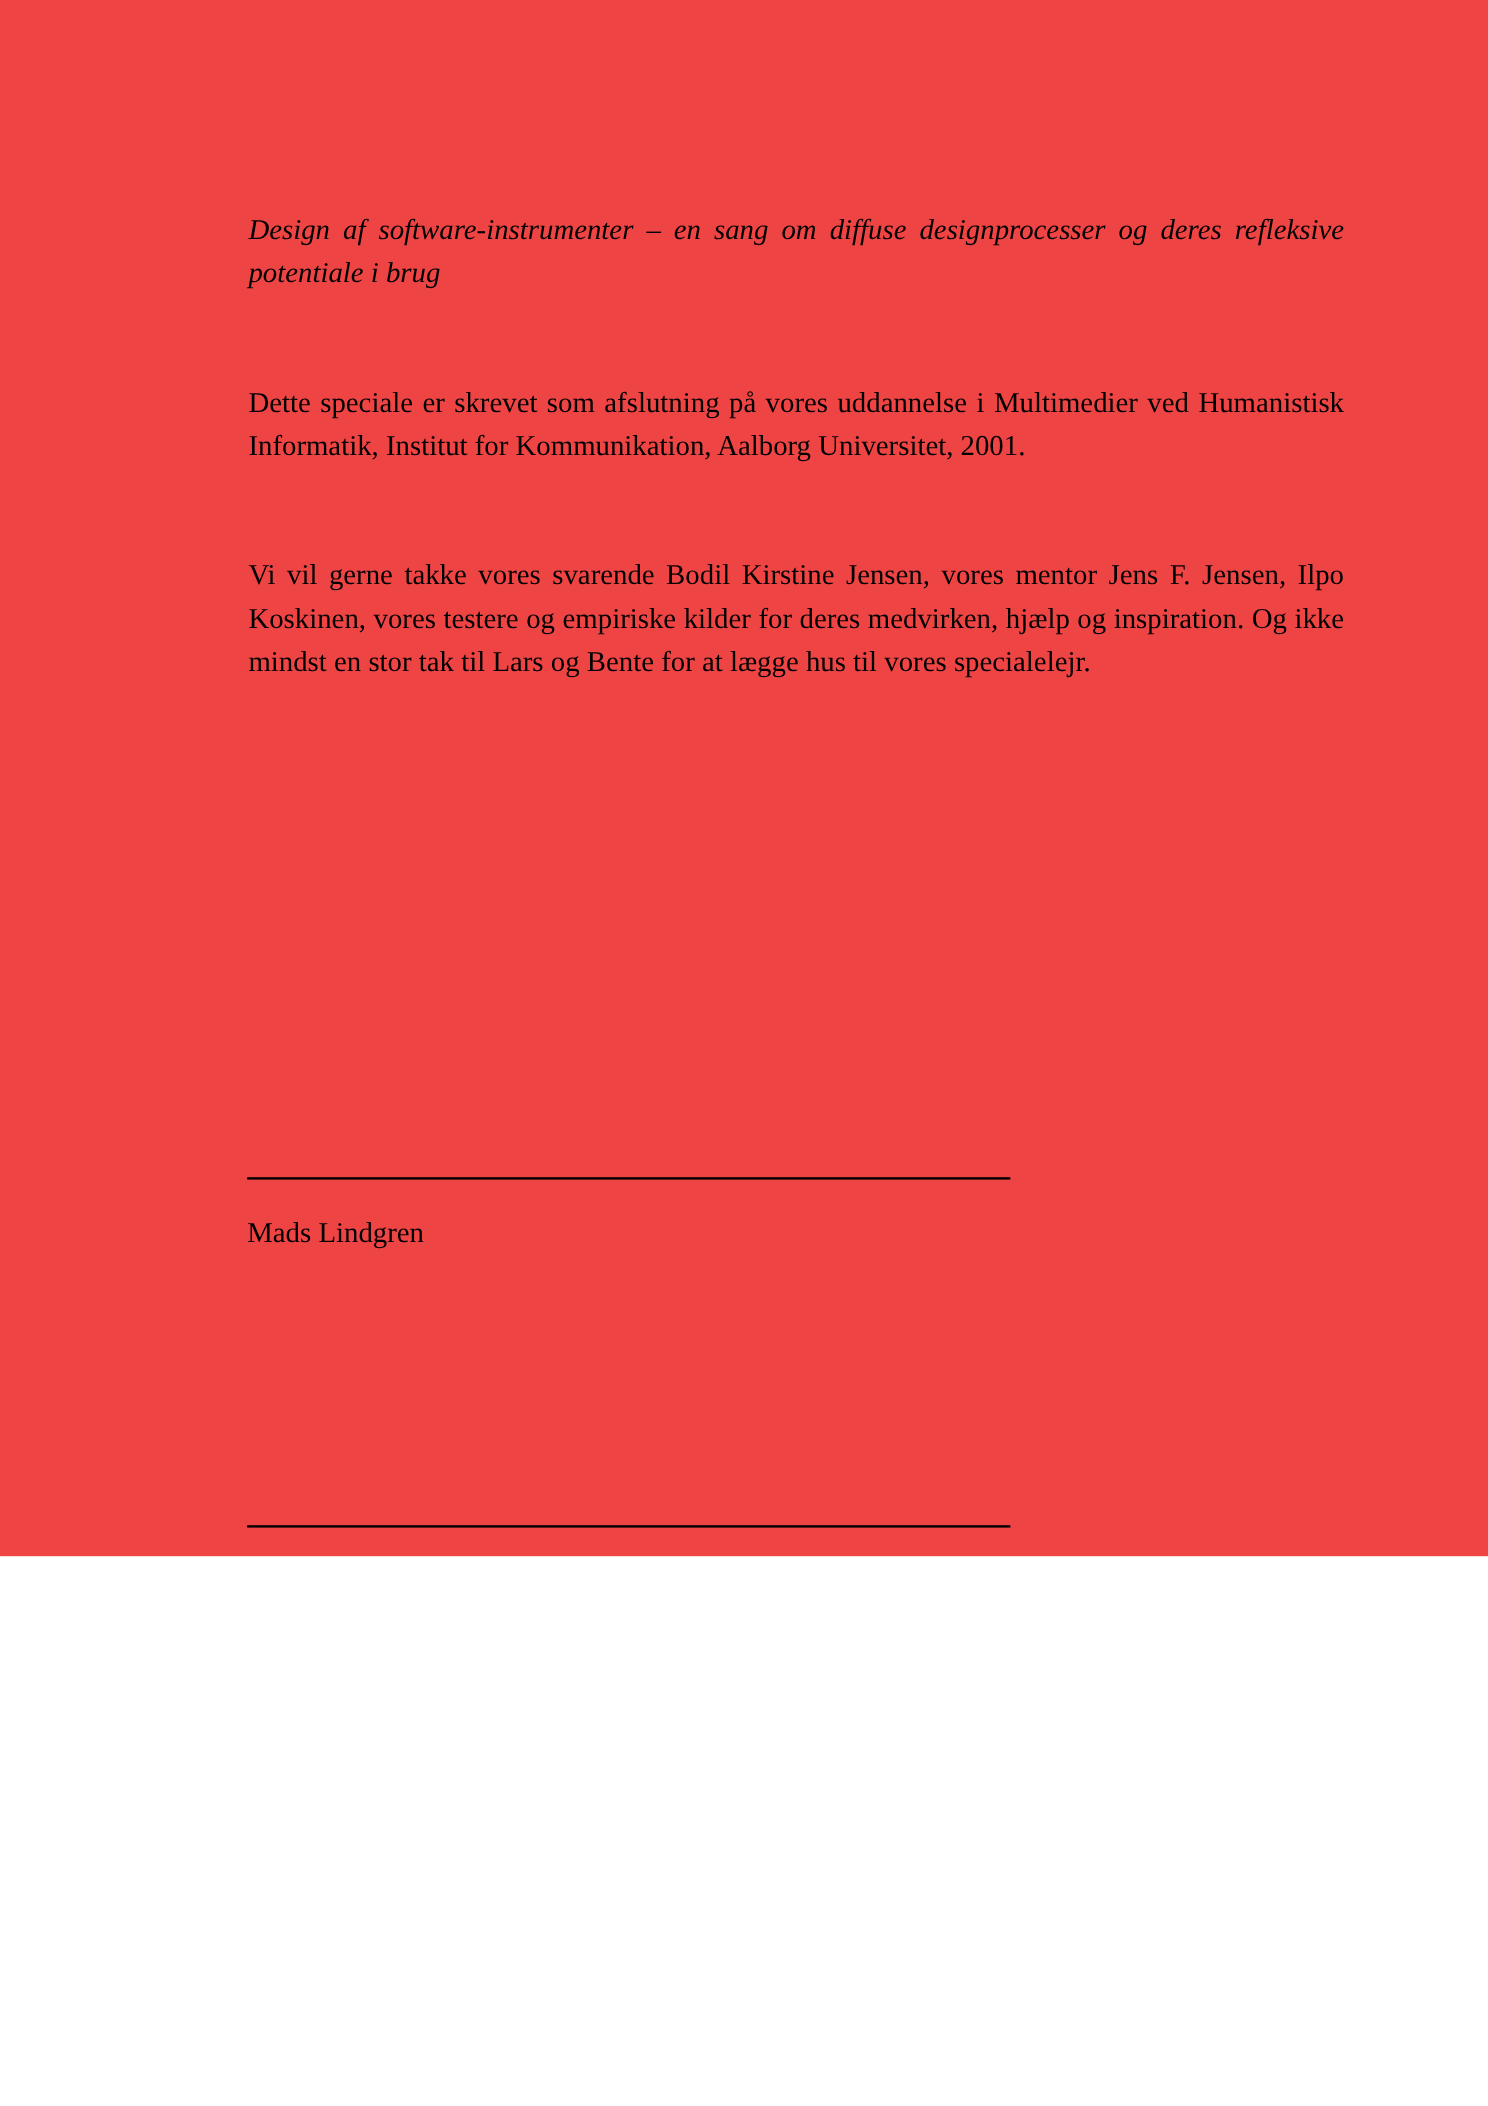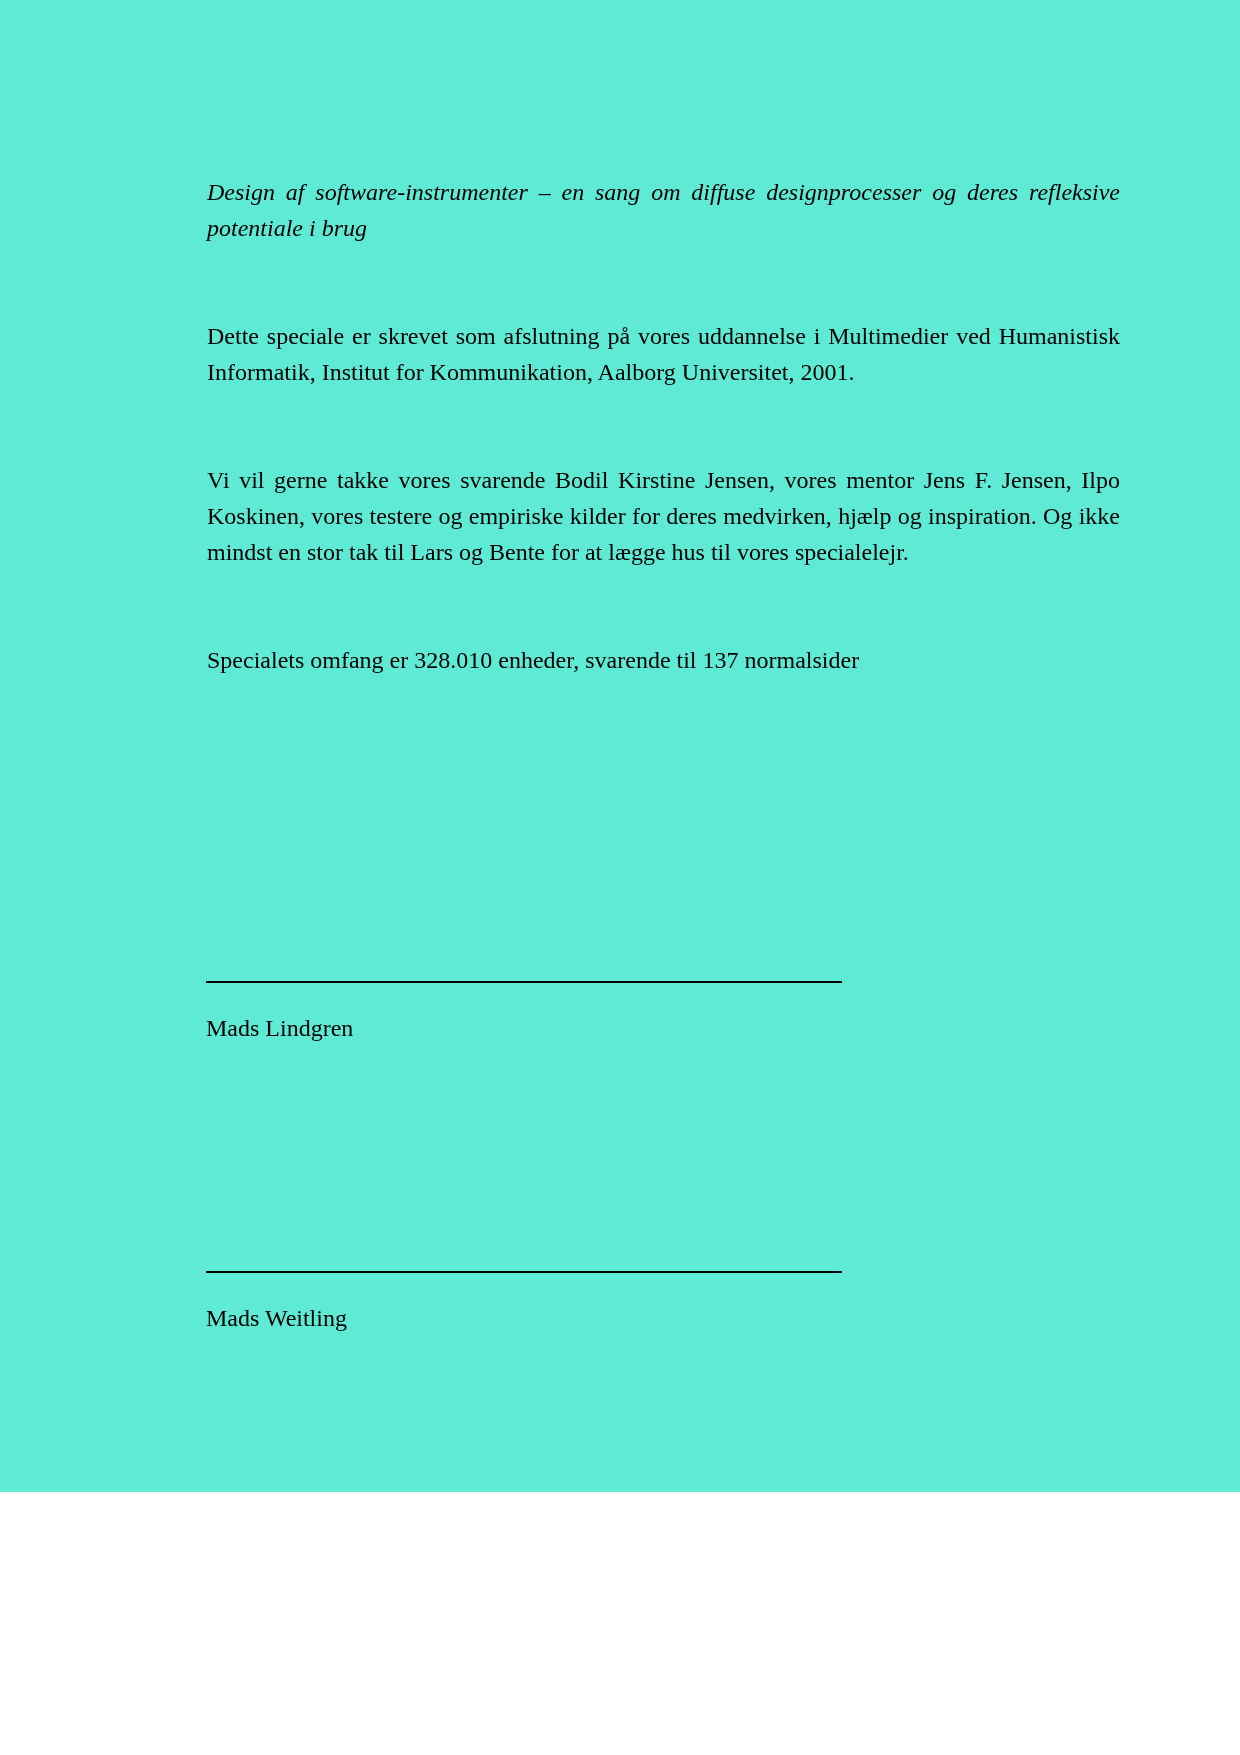--- a/index.html
+++ b/index.html
@@ -3,22 +3,22 @@
 <meta charset="utf-8">
 <style>
   html, body {
     margin: 0;
     padding: 0;
     background: #ffffff;
   }
   .page {
     position: relative;
     width: 1240px;
-    height: 1492px;
-    background: #5eead4;
+    height: 1297px;
+    background: #ef4444;
     color: #000000;
     font-family: "Liberation Serif", "DejaVu Serif", serif;
     font-size: 24px;
     line-height: 36px;
     overflow: hidden;
   }
   .content {
     position: absolute;
     left: 207px;
     top: 174px;
@@ -61,21 +61,20 @@
 
 <div class="page">
 
   <div class="content">
     <p class="para title-para">Design af software-instrumenter – en sang om diffuse designprocesser og deres refleksive potentiale i brug</p>
 
     <p class="para">Dette speciale er skrevet som afslutning på vores uddannelse i Multimedier ved Humanistisk Informatik, Institut for Kommunikation, Aalborg Universitet, 2001.</p>
 
     <p class="para">Vi vil gerne takke vores svarende Bodil Kirstine Jensen, vores mentor Jens F. Jensen, Ilpo Koskinen, vores testere og empiriske kilder for deres medvirken, hjælp og inspiration. Og ikke mindst en stor tak til Lars og Bente for at lægge hus til vores specialelejr.</p>
 
-    <p class="para">Specialets omfang er 328.010 enheder, svarende til 137 normalsider</p>
   </div>
 
   <div class="sig-block sig-block-1">
     <div class="sig-line"></div>
     <div class="sig-name">Mads Lindgren</div>
   </div>
 
   <div class="sig-block sig-block-2">
     <div class="sig-line"></div>
     <div class="sig-name">Mads Weitling</div>

